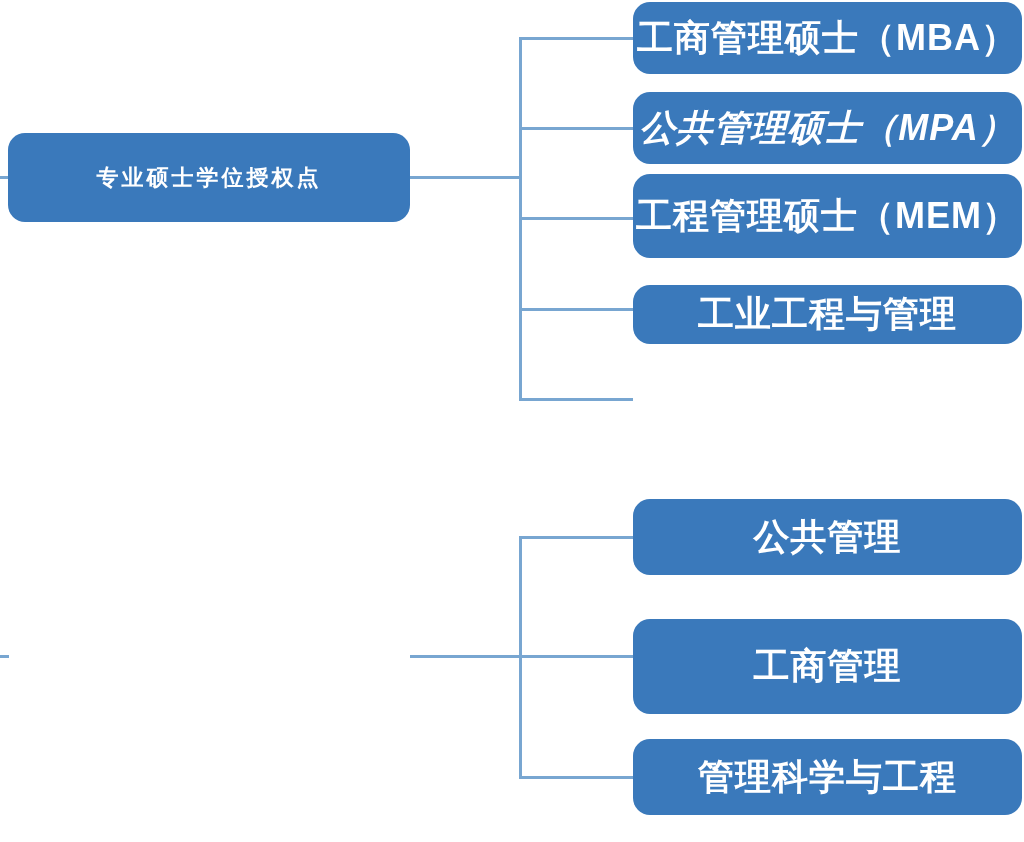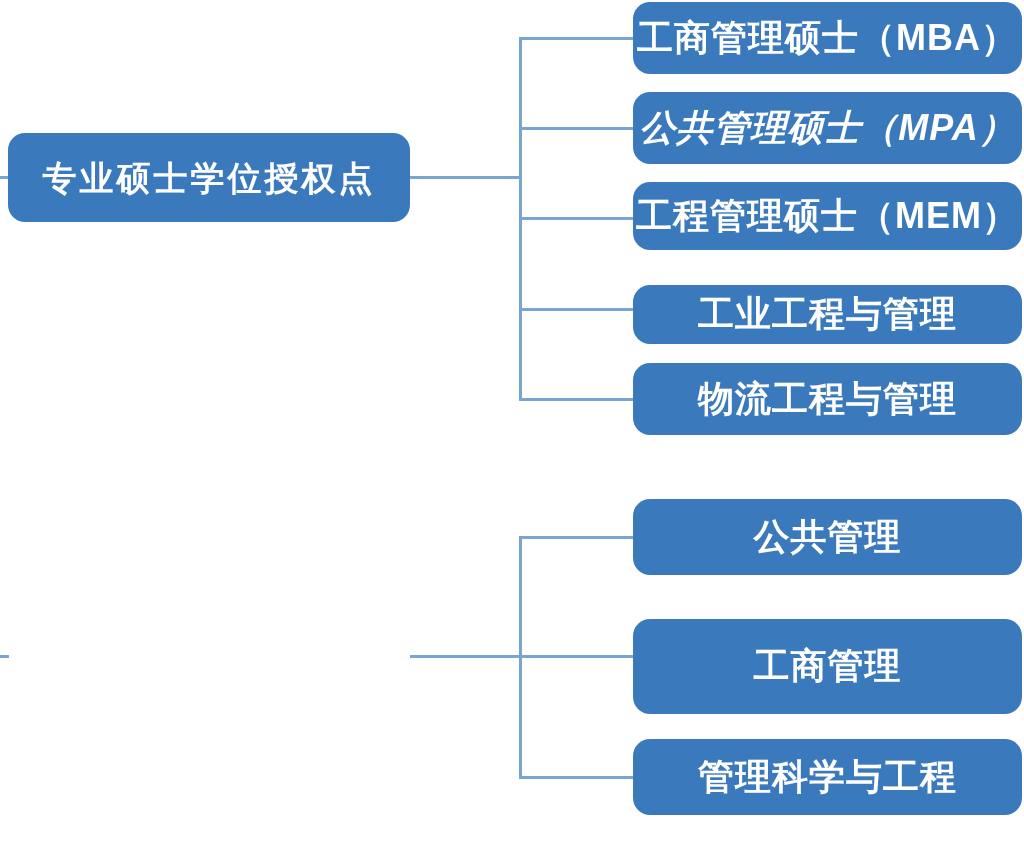--- a/index.html
+++ b/index.html
@@ -29,35 +29,35 @@
     flex-direction: column;
     align-items: center;
     justify-content: center;
     font-weight: bold;
     text-align: left;
     box-sizing: border-box;
   }
   .parent {
     left: 8px;
     width: 402px;
-    font-size: 34px;
+    font-size: 22px;
     letter-spacing: 3px;
     line-height: 42px;
   }
   #parent-a { top: 133px; height: 89px; }
   #parent-b { top: 613px; height: 87px; }
   .child {
     left: 633px;
     width: 389px;
     font-size: 36px;
     letter-spacing: 1px;
   }
   #child-a0 { top: 2px;   height: 72px; }
   #child-a1 { top: 92px;  height: 72px; font-style: italic; }
-  #child-a2 { top: 182px; height: 68px; }
+  #child-a2 { top: 174px; height: 84px; }
   #child-a3 { top: 285px; height: 59px; }
   #child-a4 { top: 363px; height: 72px; }
   #child-b0 { top: 499px; height: 76px; }
   #child-b1 { top: 619px; height: 95px; }
   #child-b2 { top: 739px; height: 76px; }
 
   .h-line {
     position: absolute;
     height: 3px;
     background: var(--connector, #78a6d1);
@@ -114,23 +114,20 @@
   </div>
   <div class="node child" id="child-a1">
     <div>公共管理硕士（MPA）</div>
   </div>
   <div class="node child" id="child-a2">
     <div>工程管理硕士（MEM）</div>
   </div>
   <div class="node child" id="child-a3">
     <div>工业工程与管理</div>
   </div>
-  <div class="node child" id="child-a4">
-    <div>物流工程与管理</div>
-  </div>
 
 
   <div class="node child" id="child-b0">
     <div>公共管理</div>
   </div>
   <div class="node child" id="child-b1">
     <div>工商管理</div>
   </div>
   <div class="node child" id="child-b2">
     <div>管理科学与工程</div>

